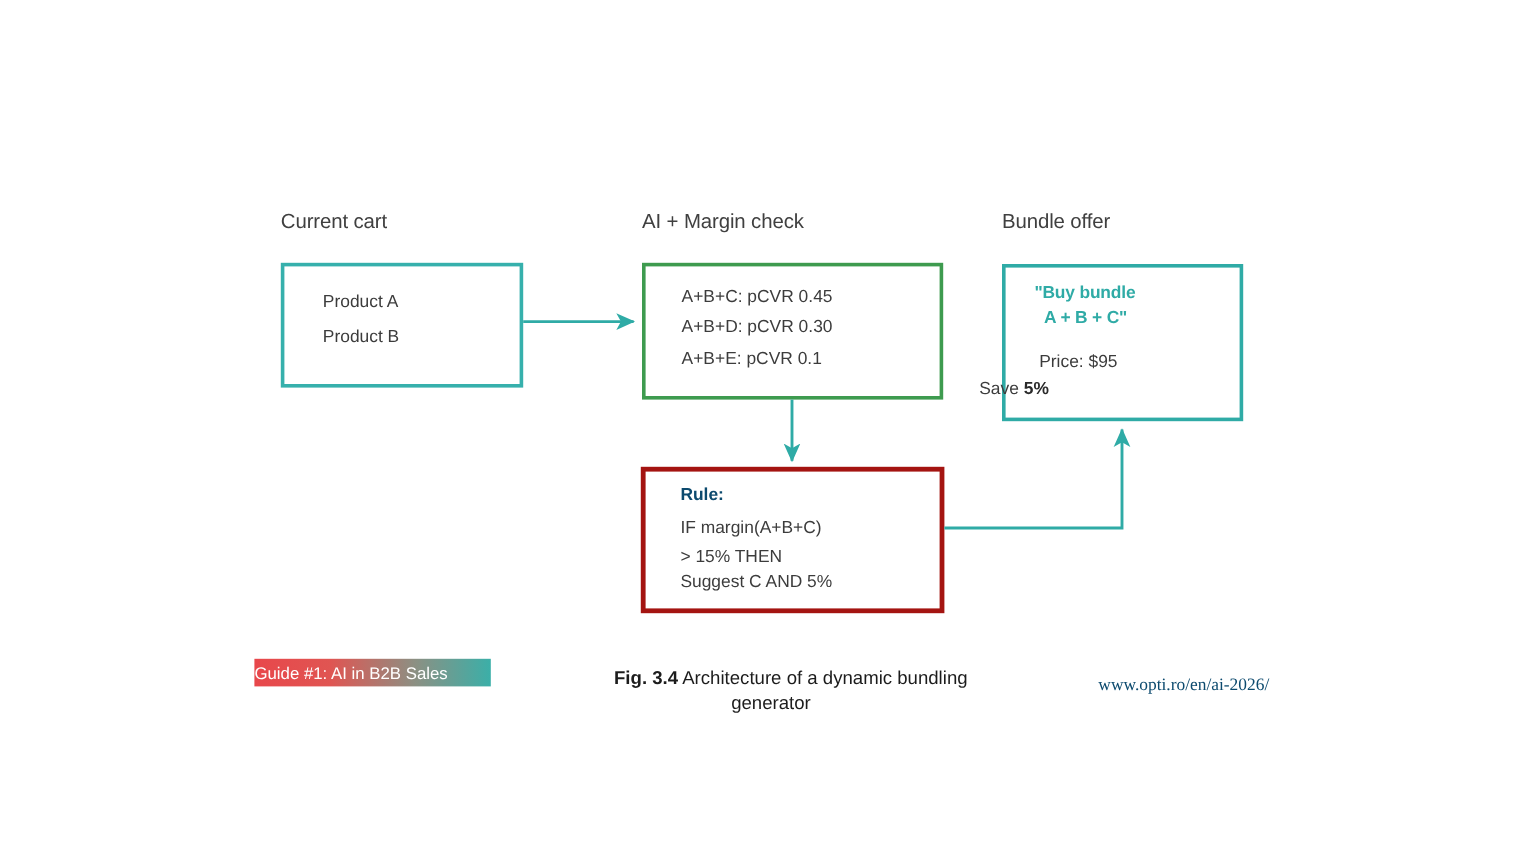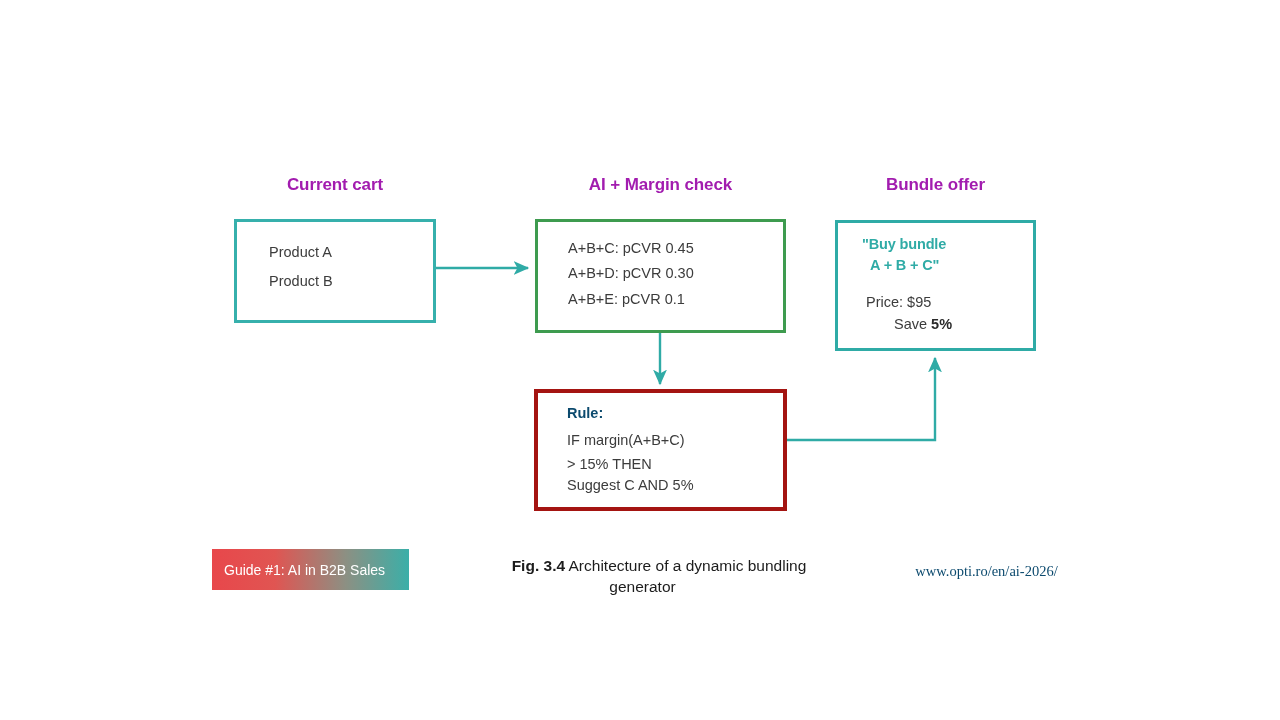--- a/index.html
+++ b/index.html
@@ -20,26 +20,25 @@
     position: absolute;
     left: 0; top: 0;
     width: 1280px;
     height: 720px;
   }
 
   
   .col-heading {
     position: absolute;
     font-family: "Liberation Sans", sans-serif;
-    font-weight: bold;
+    font-weight: normal;
     font-size: 17px;
-    color: #a21caf;
+    color: #404040;
     letter-spacing: -0.1px;
     white-space: nowrap;
-    text-align: center;
   }
   #heading-cart   { left: 234px; top: 175px; width: 202px; }
   #heading-ai     { left: 535px; top: 175px; width: 251px; }
   #heading-bundle { left: 835px; top: 175px; width: 201px; }
 
   
   .box {
     position: absolute;
     background: #ffffff;
     box-sizing: border-box;
@@ -85,21 +84,21 @@
     font-family: "Liberation Sans", sans-serif;
     font-weight: bold;
     font-size: 14.5px;
     color: #2faba6;
     white-space: nowrap;
     letter-spacing: -0.15px;
   }
   #bundle-title-0 { left: 862px; top: 236px; }
   #bundle-title-1 { left: 870px; top: 257px; }
   #bundle-price { left: 866px; top: 294px; }
-  #bundle-save  { left: 894px; top: 316px; }
+  #bundle-save  { left: 816px; top: 316px; }
   #bundle-save b { font-weight: bold; color: #2a2a2a; }
 
   #rule-label {
     position: absolute;
     left: 567px; top: 405px;
     font-family: "Liberation Sans", sans-serif;
     font-weight: bold;
     font-size: 14.5px;
     color: #0c4a6e;
     white-space: nowrap;
@@ -113,30 +112,29 @@
     position: absolute;
     left: 0; top: 0;
     width: 1280px; height: 720px;
     pointer-events: none;
   }
 
   
   #guide-badge {
     position: absolute;
     left: 212px; top: 549px;
-    width: 197px; height: 41px;
+    width: 197px; height: 23px;
     border-radius: 0;
     background: linear-gradient(to right, #e8474b 0%, #e05552 32%, #8c9083 68%, #3bafa8 100%);
     color: #ffffff;
     font-family: "Liberation Sans", sans-serif;
     font-size: 14px;
     display: flex;
     align-items: center;
     justify-content: flex-start;
-    padding-left: 12px;
     box-sizing: border-box;
     white-space: nowrap;
   }
   #fig-caption {
     position: absolute;
     left: 455px; top: 555px;
     width: 375px;
     text-align: center;
     font-family: "Liberation Sans", sans-serif;
     font-size: 15.5px;

